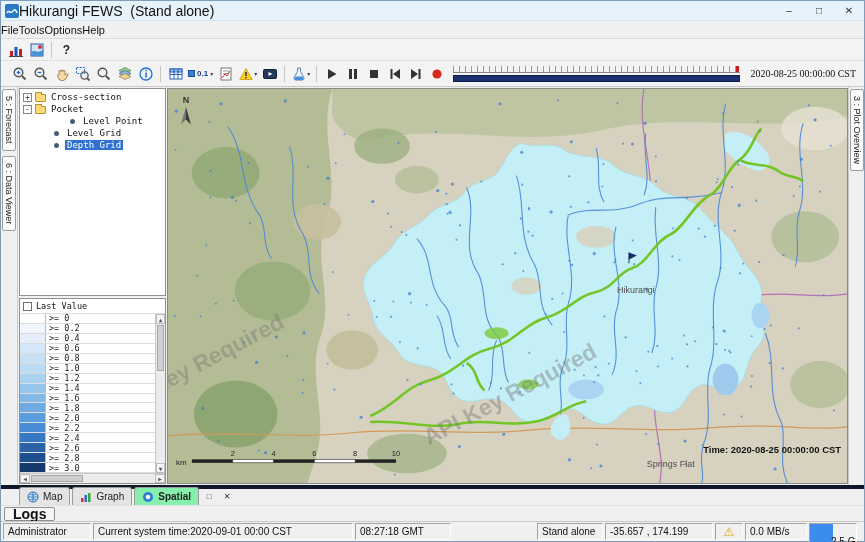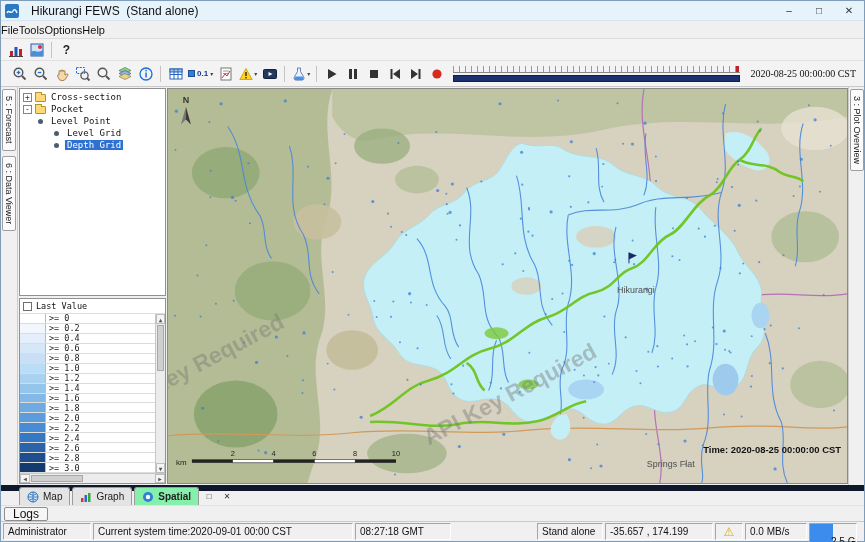--- a/index.html
+++ b/index.html
@@ -1,21 +1,21 @@
 <!DOCTYPE html>
 <html><head>
 <meta charset="utf-8">
 <style>
   *{margin:0;padding:0;box-sizing:border-box;}
   html,body{width:865px;height:542px;overflow:hidden;font-family:"Liberation Sans",sans-serif;background:#f0f0f0;}
   #window{position:relative;width:865px;height:542px;border:1px solid #7f9db9;display:flex;flex-direction:column;background:#f0f0f0;}
 
   
   .titlebar{height:20px;flex:0 0 auto;background:#e7f3fb;border-bottom:1px solid #d3e4f0;display:flex;align-items:center;padding-left:4px;}
-  .title-text{font-size:12px;color:#111;margin-left:12px;flex:1;white-space:pre;}
+  .title-text{font-size:14px;color:#111;margin-left:0;flex:1;white-space:pre;}
   .win-btn{width:30px;height:19px;display:flex;align-items:center;justify-content:center;font-size:10px;color:#333;}
 
   
   .menubar{height:18px;flex:0 0 auto;background:#f0f0f0;border-bottom:1px solid #dcdcdc;display:flex;align-items:center;font-size:11px;}
   .menu-item{padding:0 0;height:100%;display:flex;align-items:center;color:#111;}
 
   
   .toolbar1{height:22px;flex:0 0 auto;background:#f3f3f3;border-bottom:1px solid #e0e0e0;display:flex;align-items:center;padding:0 4px;}
   .toolbar2{height:26px;flex:0 0 auto;background:#f3f3f3;border-bottom:1px solid #c9c9c9;display:flex;align-items:center;padding:0 4px 0 8px;}
   .tbtn{width:21px;height:21px;flex:0 0 auto;display:flex;align-items:center;justify-content:center;}
@@ -67,26 +67,26 @@
 
   .map-wrap{flex:1 1 auto;position:relative;border:1px solid #8a8a8a;margin:1px 0;overflow:hidden;background:#d7d1bf;min-width:0;}
   .map-wrap svg{display:block;width:100%;height:100%;}
   #map-svg text{font-family:"Liberation Sans",sans-serif;}
   .wm{font-size:23px;font-weight:bold;fill:#787878;opacity:.42;}
   .town{font-size:9px;fill:#4d4d4d;}
   .scale-num{font-size:7.5px;fill:#222;text-anchor:middle;}
   #map-dots circle{fill:#3c7fd2;opacity:.75;}
 
   
-  .bottom-tabbar{height:20px;flex:0 0 auto;background:#f0f0f0;border-top:6px solid #0f172a;display:flex;align-items:flex-end;padding:1px 2px 0 18px;gap:2px;}
+  .bottom-tabbar{height:20px;flex:0 0 auto;background:#f0f0f0;border-top:4px solid #0f172a;display:flex;align-items:flex-end;padding:1px 2px 0 18px;gap:2px;}
   .btab{height:18px;display:flex;align-items:center;gap:4px;padding:0 7px;font-size:10px;border:1px solid #9b9b9b;border-bottom:none;border-radius:3px 3px 0 0;background:#e4e4e4;color:#222;}
   .btab.selected{background:#86efac;font-weight:bold;}
   .panel-btn{width:14px;height:14px;margin:0 1px 2px 1px;display:flex;align-items:center;justify-content:center;font-size:8px;color:#333;}
   .logs-row{height:16px;flex:0 0 auto;background:#f0f0f0;display:flex;align-items:center;padding:0 3px;border-top:1px solid #e2e2e2;}
-  .logs-btn{height:14px;padding:0 8px;font-size:12px;background:#f6f6f6;border:1px solid #8f8f8f;border-radius:2px;display:flex;align-items:center;color:#111;}
+  .logs-btn{height:14px;padding:0 8px;font-size:14px;background:#f6f6f6;border:1px solid #8f8f8f;border-radius:2px;display:flex;align-items:center;color:#111;font-weight:bold;}
 
   .statusbar{height:20px;flex:0 0 auto;background:#f0f0f0;border-top:1px solid #c9c9c9;display:flex;gap:2px;padding:1px 2px;align-items:stretch;}
   .sbseg{border:1px solid;border-color:#a5a5a5 #fdfdfd #fdfdfd #a5a5a5;font-size:10px;display:flex;align-items:center;padding:0 4px;white-space:nowrap;overflow:hidden;color:#111;flex:0 0 auto;}
   .sbseg.warning{justify-content:center;color:#dba40a;font-size:12px;padding:0;}
   .sbseg.memory{position:relative;padding:17px;}
   .memfill{position:absolute;top:0;bottom:0;left:0;background:#3b8ced;}
   .memtext{position:relative;padding:0 4px;display:flex;align-items:center;height:100%;}
 </style>
 </head>
 <body>
@@ -279,21 +279,21 @@
           <div class="tree-row" style="padding-left: 3px;">
             <span class="expander">+</span>
             <span class="folder-icon"></span>
             <span class="tree-label">Cross-section</span>
           </div>
           <div class="tree-row" style="padding-left: 3px;">
             <span class="expander">-</span>
             <span class="folder-icon"></span>
             <span class="tree-label">Pocket</span>
           </div>
-          <div class="tree-row" style="padding-left: 3px;">
+          <div class="tree-row" style="padding-left: 35px;">
             <span class="exp-spacer"></span>
             <span class="dot-icon"></span>
             <span class="tree-label">Level Point</span>
           </div>
           <div class="tree-row" style="padding-left: 19px;">
             <span class="exp-spacer"></span>
             <span class="dot-icon"></span>
             <span class="tree-label">Level Grid</span>
           </div>
           <div class="tree-row selected" style="padding-left: 19px;">

